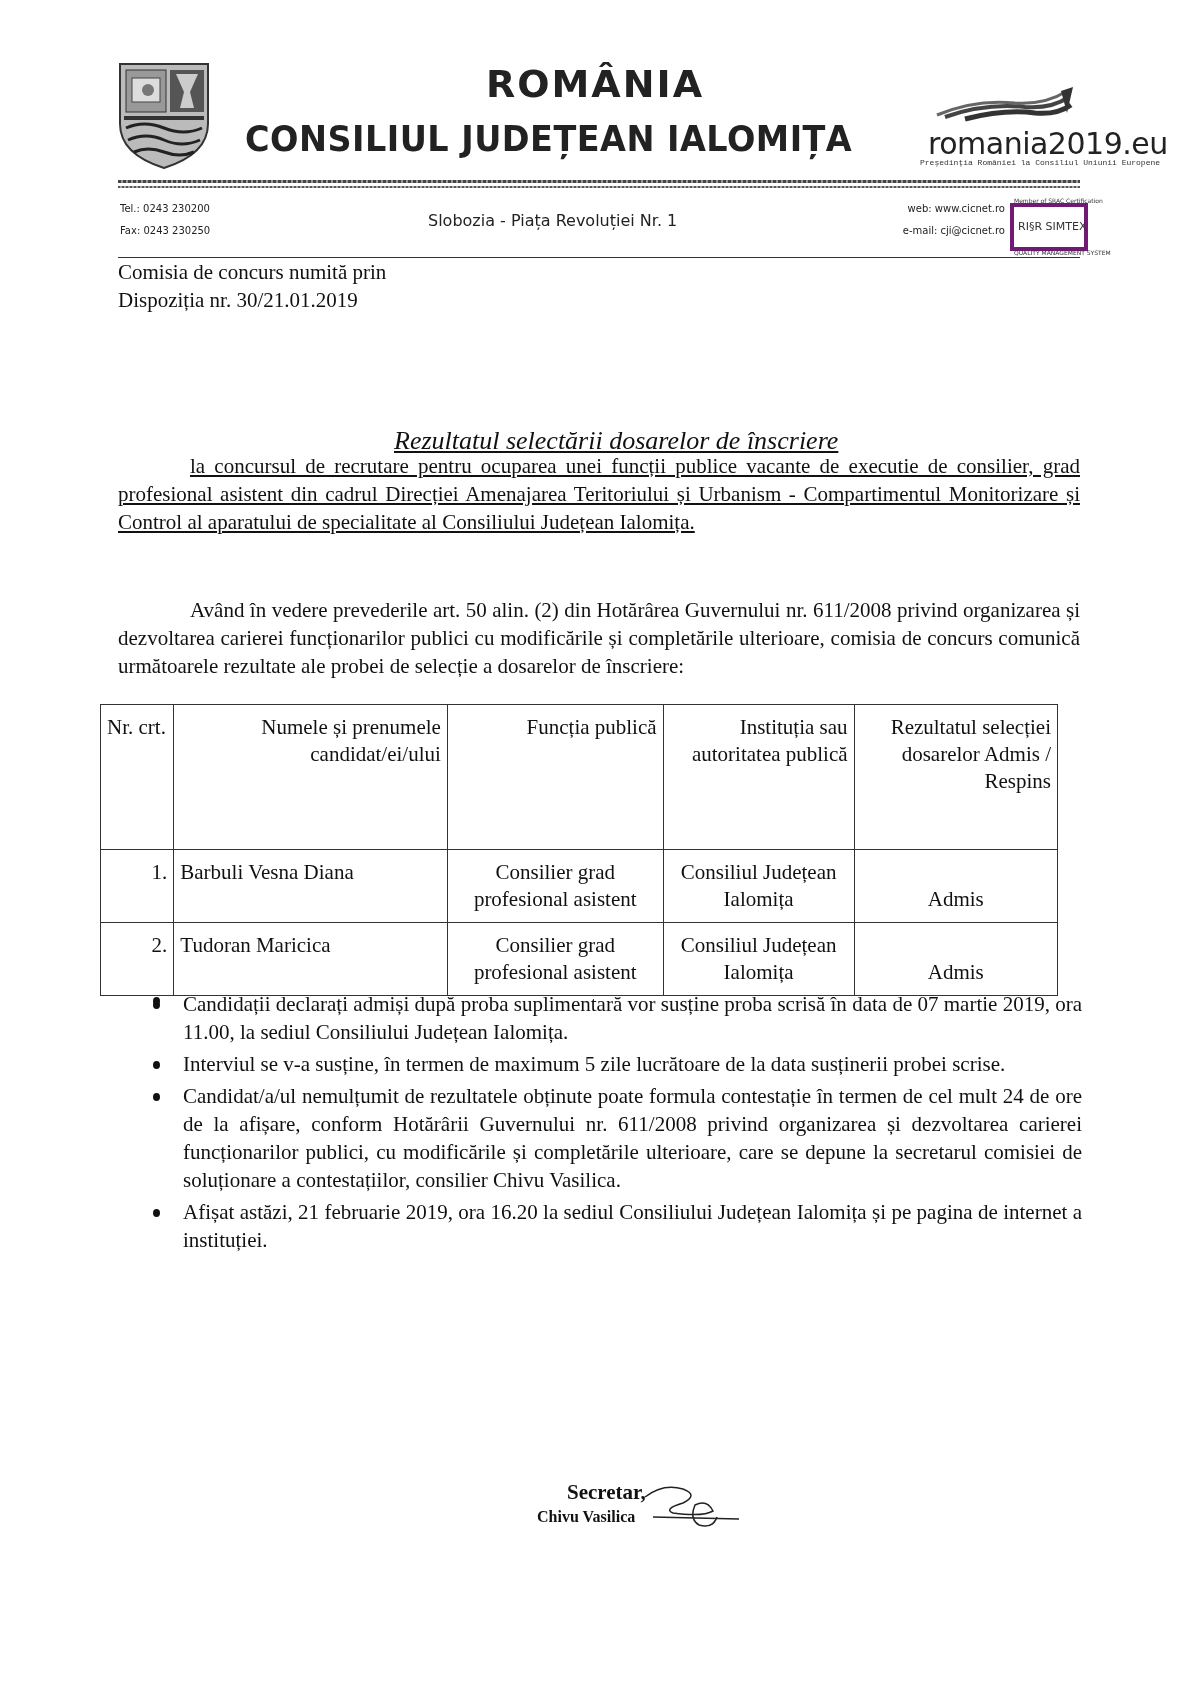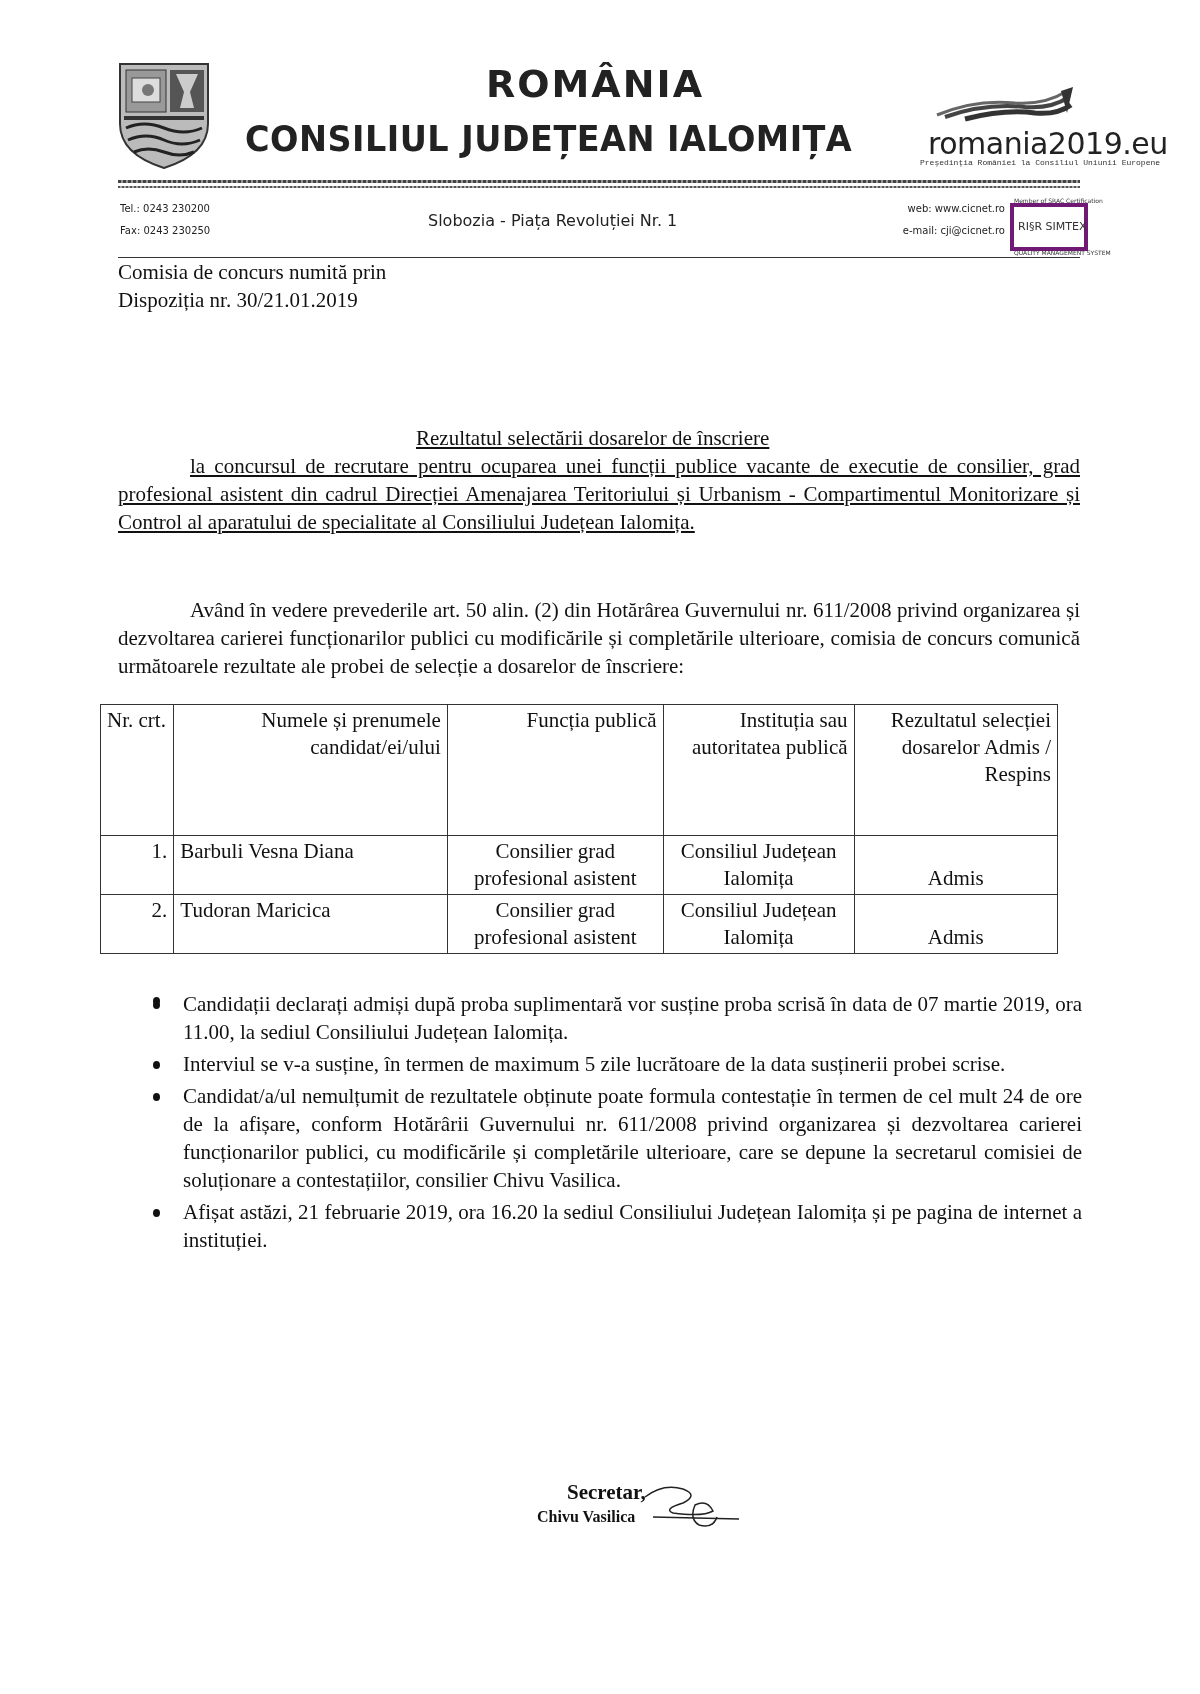--- a/index.html
+++ b/index.html
@@ -48,40 +48,41 @@
   }
   .srac-box .top { position: absolute; left: 0; top: -10px; font-size: 6px; white-space: nowrap; }
   .srac-box .mid { position: absolute; left: 4px; top: 13px; white-space: nowrap; }
   .srac-box .bot { position: absolute; left: 0; top: 42px; font-size: 6px; white-space: nowrap; }
   .hdr-rule3 { left: 118px; top: 257px; width: 962px; height: 1px; background: #333; }
 
   .commission { left: 118px; top: 258px; font-size: 21px; line-height: 28px; }
 
   
   .doc-title {
-    left: 416px; top: 426px; font-size: 21px; text-decoration: underline;
+    left: 394px; top: 426px; font-size: 26px; text-decoration: underline;
     white-space: nowrap;
+    font-style: italic;
   }
   .doc-subtitle {
     left: 118px; top: 452px; width: 962px; font-size: 21px; line-height: 28px;
     text-align: justify; text-decoration: underline; text-indent: 72px;
   }
 
   .intro {
     left: 118px; top: 596px; width: 962px; font-size: 21px; line-height: 28px;
     text-align: justify; text-indent: 72px;
   }
 
   
   .results-table {
     left: 100px; top: 704px; width: 958px; border-collapse: collapse;
     font-size: 21px; line-height: 27px;
   }
   .results-table td, .results-table th {
-    border: 1.5px solid #333; vertical-align: top; font-weight: normal; padding: 2px 6px;
+    border: 1.5px solid #333; vertical-align: top; font-weight: normal; padding: 9px 6px;
   }
   .results-table th { height: 126px; text-align: right; }
   .results-table th.c-nr { text-align: left; }
   .results-table td { height: 54px; }
   .c-nr { width: 58px; }
   .c-name { width: 252px; }
   .c-func { width: 196px; }
   .c-inst { width: 172px; }
   .c-res { width: 184px; }
   td.c-nr { text-align: right; }

